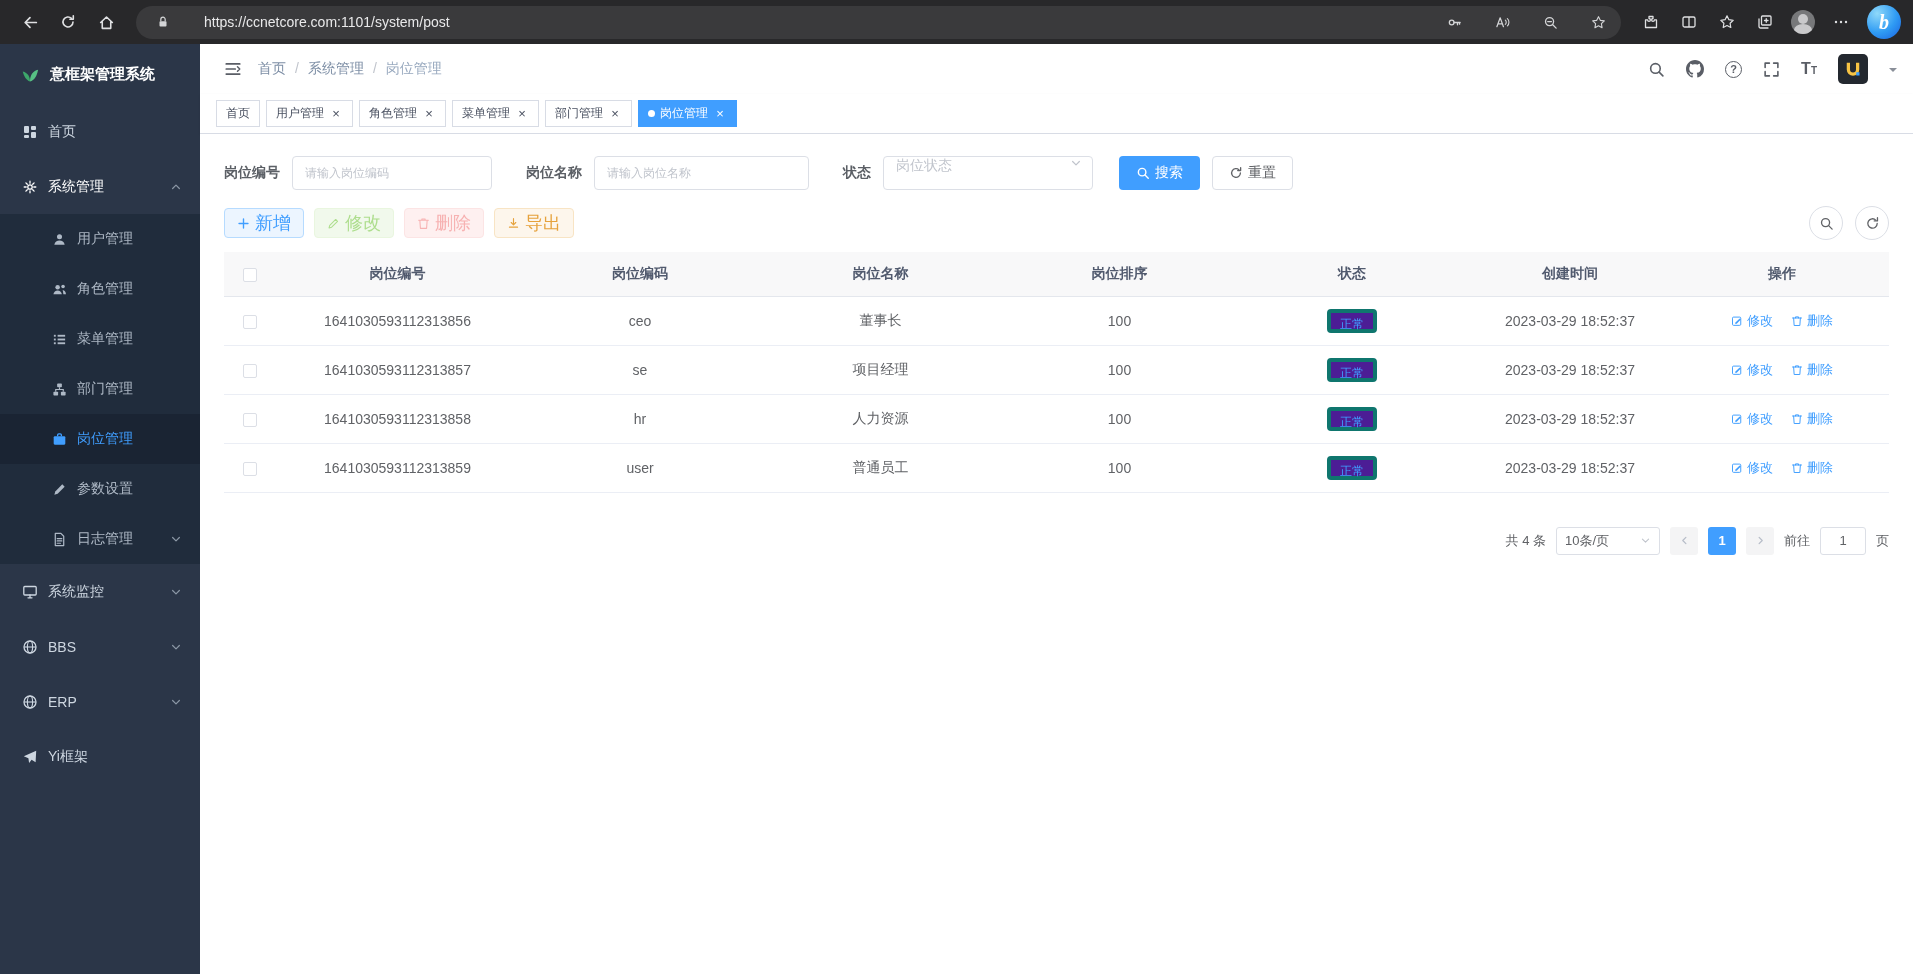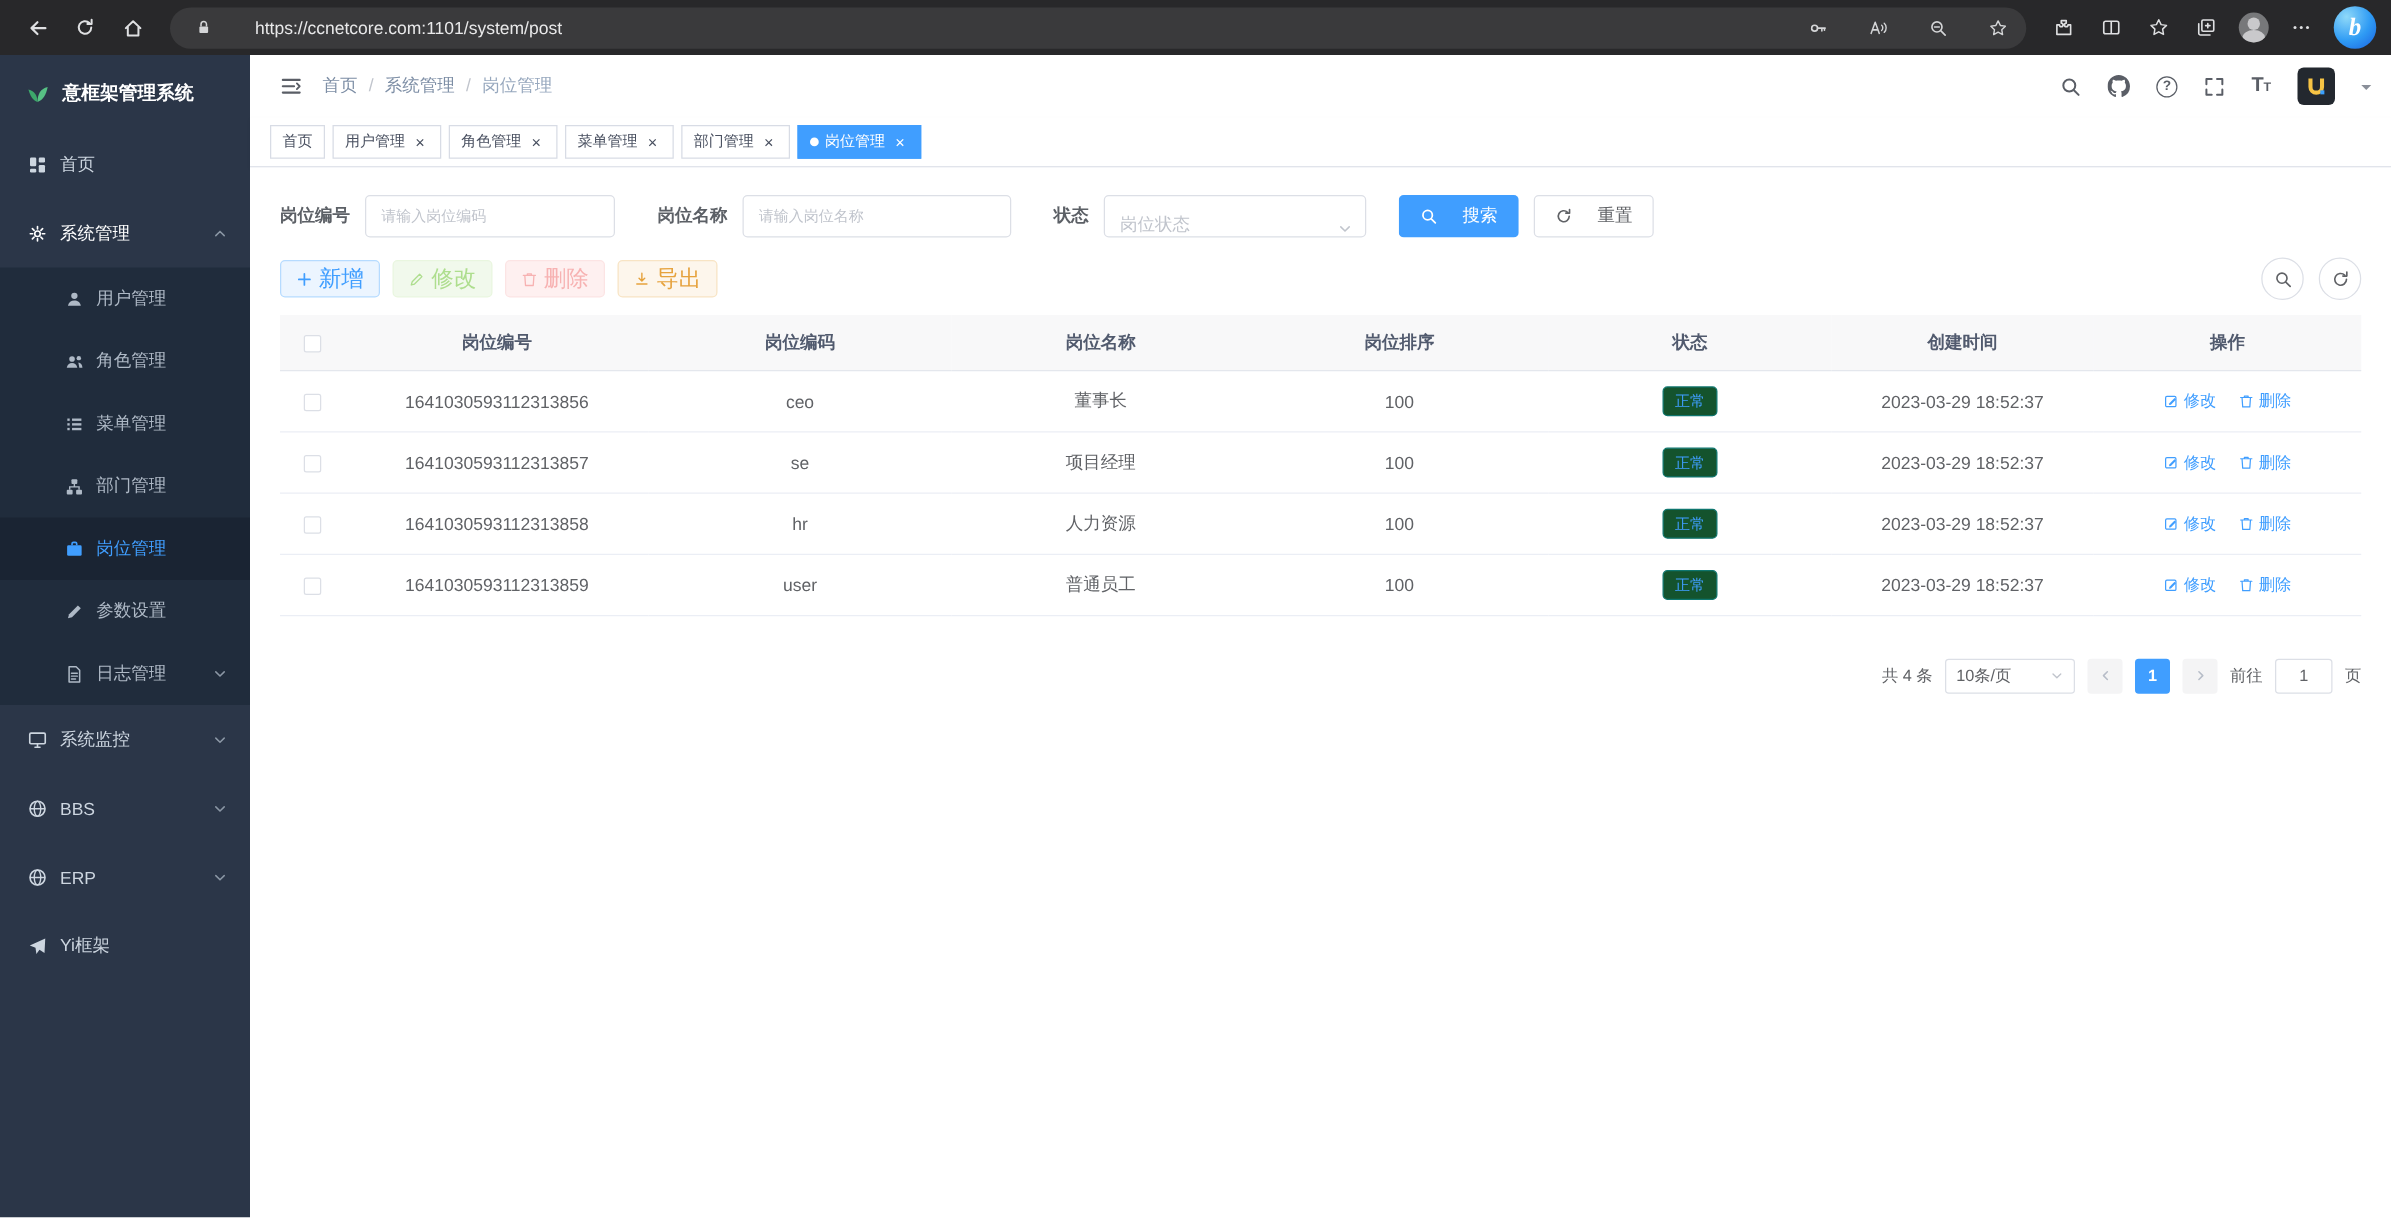--- a/index.html
+++ b/index.html
@@ -60,39 +60,39 @@
 .dot{width:7px;height:7px;border-radius:50%;background:#fff;display:inline-block}
 
 
 .content{flex:1;background:#fff;padding:18px 24px;overflow:hidden}
 .filters{display:flex;align-items:center;margin:4px 0 16px;font-size:14px}
 .fg{display:flex;align-items:center;margin-right:34px}
 .flabel{font-weight:700;color:#5c6066;margin-right:12px;white-space:nowrap}
 input.fi{height:34px;border:1px solid #dcdfe6;border-radius:4px;padding:0 12px;font-size:12px;color:#606266;outline:none}
 input.fi::placeholder{color:#c0c4cc}
 .fi.w1{width:200px}.fi.w2{width:215px}
-.fsel{width:210px;height:34px;border:1px solid #dcdfe6;border-radius:4px;padding:0 10px 0 12px;display:flex;align-items:flex-end;justify-content:space-between;color:#c0c4cc;font-size:14px;cursor:pointer;background:#fff}
-.btn{height:34px;display:inline-flex;align-items:center;gap:20px;border-radius:4px;font-size:14px;padding:0 16px;cursor:pointer;border:1px solid transparent}
+.fsel{width:210px;height:34px;border:1px solid #dcdfe6;border-radius:4px;padding:0 10px 0 12px;display:flex;align-items:flex-start;justify-content:space-between;color:#c0c4cc;font-size:14px;cursor:pointer;background:#fff}
+.btn{height:34px;display:inline-flex;align-items:center;gap:5px;border-radius:4px;font-size:14px;padding:0 16px;cursor:pointer;border:1px solid transparent}
 .btn-primary{background:#409eff;color:#fff;margin-left:26px}
 .btn-plain{background:#fff;border-color:#dcdfe6;color:#606266;margin-left:12px}
 
 .actions{display:flex;align-items:center;margin-bottom:12px}
 .abtn{height:30px;display:inline-flex;align-items:center;gap:5px;padding:0 12px;border-radius:4px;font-size:18px;margin-right:10px;cursor:pointer;border:1px solid}
 .abtn.add{color:#409eff;background:#ecf5ff;border-color:#b6dbff}
 .abtn.edit{color:#aede8e;background:#f1f9ec;border-color:#e9f6df;cursor:not-allowed}
 .abtn.del{color:#f7b2b2;background:#fef0f0;border-color:#fce4e4;cursor:not-allowed}
 .abtn.exp{color:#e6a23c;background:#fdf6ec;border-color:#f8e4c4}
 .rtools{margin-left:auto;display:flex;gap:12px}
 .circle{width:34px;height:34px;border-radius:50%;border:1px solid #dcdfe6;background:#fff;display:flex;align-items:center;justify-content:center;color:#606266;cursor:pointer}
 
 table.grid{width:100%;border-collapse:collapse;table-layout:fixed}
 .grid th{height:44px;background:#f8f8f9;color:#515a6e;font-size:14px;font-weight:700;text-align:center;border-bottom:1px solid #e4e7ed;white-space:nowrap}
 .grid td{height:49px;color:#606266;font-size:14px;text-align:center;border-bottom:1px solid #ebeef5;white-space:nowrap;overflow:hidden}
 .cbx{width:14px;height:14px;border:1px solid #dcdfe6;border-radius:2px;background:#fff;display:inline-block;vertical-align:middle;cursor:pointer}
-.tagchip{display:inline-block;padding:0 9px;height:24px;line-height:22px;background:#14532d;border:1px solid #0f766e;border-radius:4px;color:#409eff;font-size:12px}
+.tagchip{display:inline-block;padding:0 9px;height:24px;line-height:22px;background:#4c1d95;border:4px solid #0f766e;border-radius:4px;color:#409eff;font-size:12px}
 .lnk{display:inline-flex;align-items:center;gap:4px;color:#409eff;font-size:13px;cursor:pointer;vertical-align:middle}
 .lnk+.lnk{margin-left:14px}
 
 .pager{display:flex;align-items:center;justify-content:flex-end;gap:10px;margin-top:34px;font-size:13px;color:#606266}
 .psel{width:104px;height:28px;border:1px solid #dcdfe6;border-radius:3px;display:flex;align-items:center;justify-content:space-between;padding:0 8px;color:#606266;cursor:pointer;background:#fff}
 .pbtn{min-width:28px;height:28px;border-radius:3px;background:#f4f4f5;color:#b7bdc8;display:flex;align-items:center;justify-content:center;cursor:pointer;font-size:13px}
 .pbtn.cur{background:#409eff;color:#fff;font-weight:600}
 .ginput{width:46px;height:28px;border:1px solid #dcdfe6;border-radius:3px;text-align:center;font-size:13px;color:#606266;outline:none}
 </style>
 </head>

